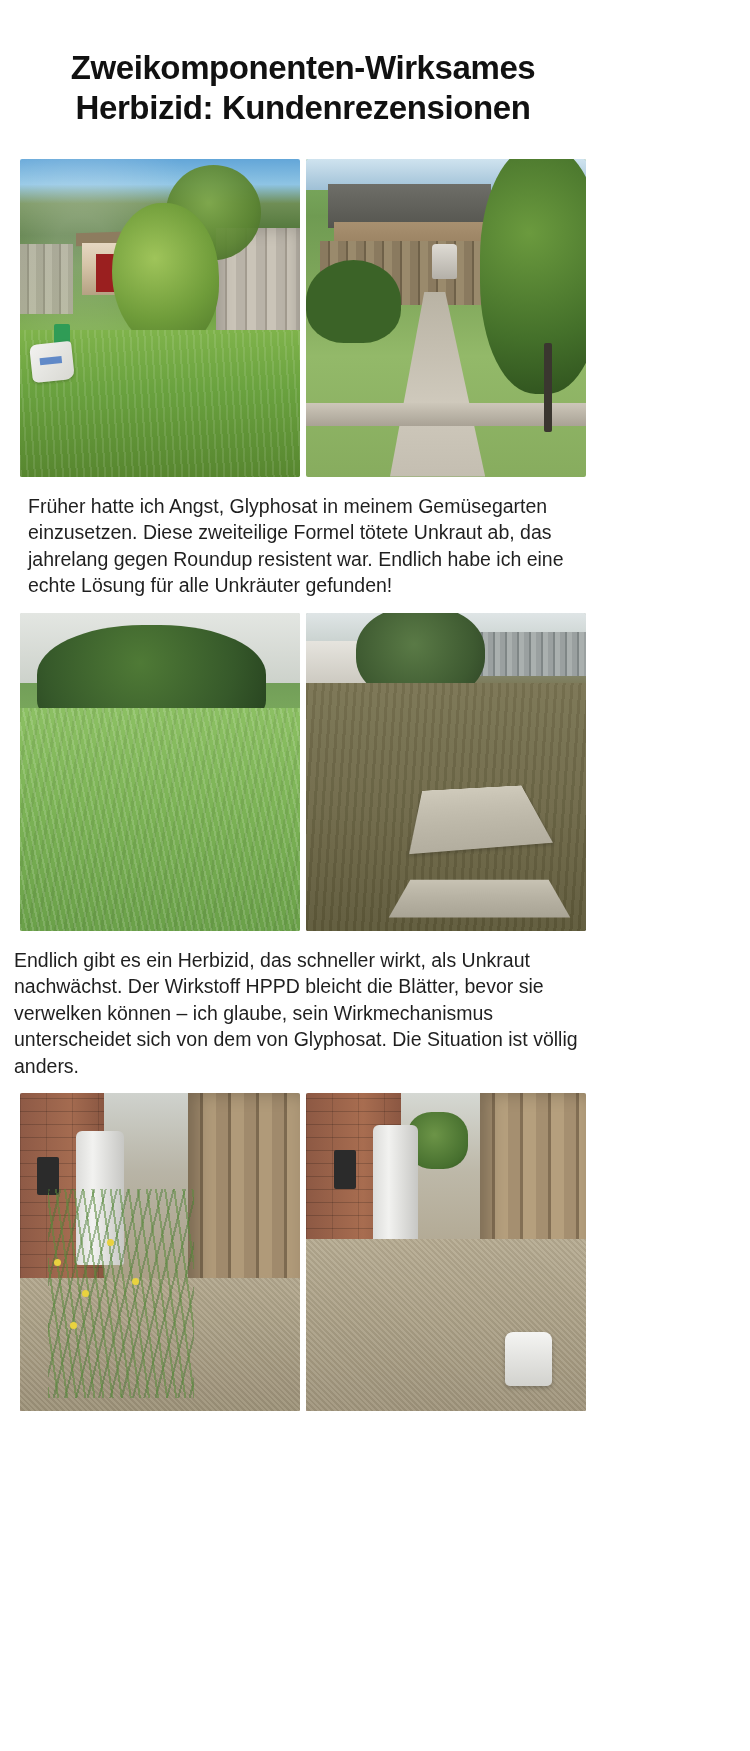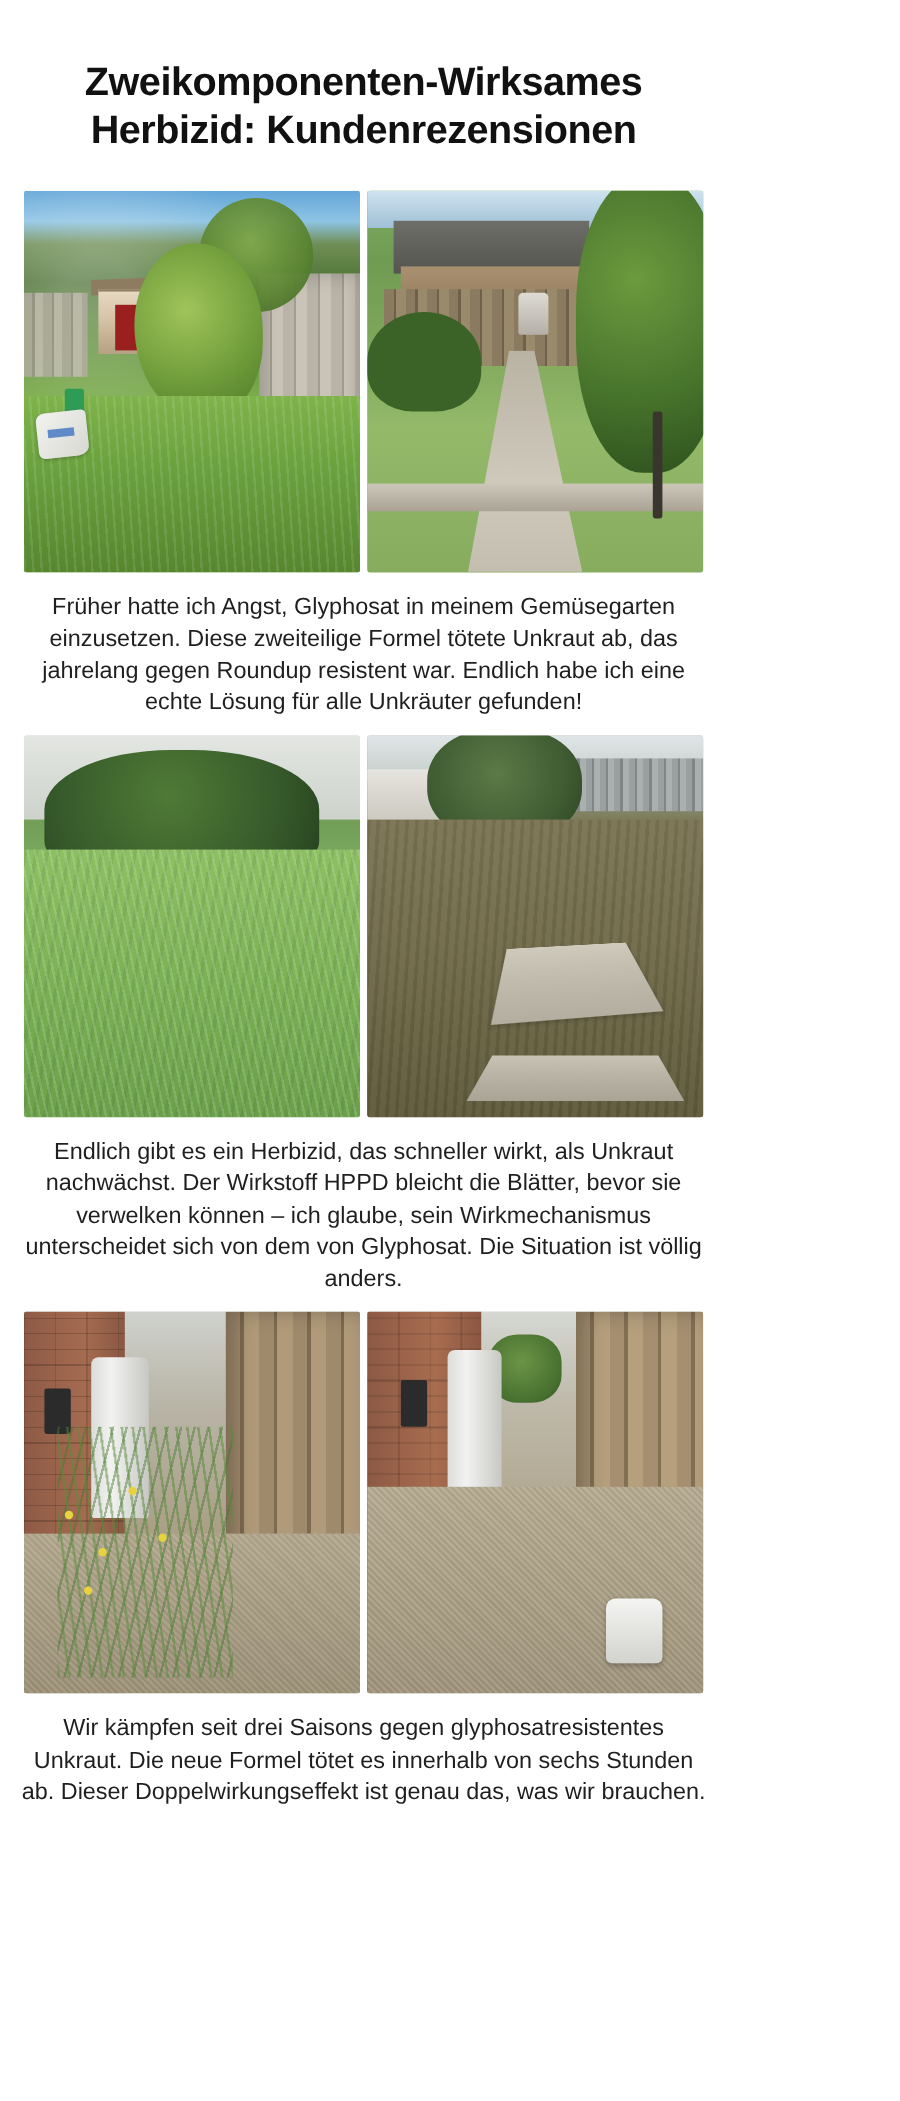--- a/index.html
+++ b/index.html
@@ -37,21 +37,21 @@
     padding: 0 20px;
   }
   .photo {
     flex: 1 1 50%;
     height: 318px;
     position: relative;
     overflow: hidden;
     border-radius: 2px;
   }
   .caption {
-    text-align: center;
+    text-align: left;
     font-size: 19.5px;
     line-height: 1.36;
     color: #1f1f1f;
     padding: 16px 28px 14px 28px;
     margin: 0;
   }
   .caption.wide {
     padding-left: 14px;
     padding-right: 14px;
     border-radius: 31px;
@@ -462,16 +462,15 @@
       <div class="photo p6">
         <div class="brick6"></div>
         <div class="greenbg"></div>
         <div class="fence6"></div>
         <div class="tank6"></div>
         <div class="meter6"></div>
         <div class="gravel6"></div>
         <div class="jug"></div>
       </div>
     </div>
-    <p class="caption wide">Wir kämpfen seit drei Saisons gegen glyphosatresistentes Unkraut. Die neue Formel tötet es innerhalb von sechs Stunden ab. Dieser Doppelwirkungseffekt ist genau das, was wir brauchen.</p>
   </section>
 
 </div>
 
 </body></html>

